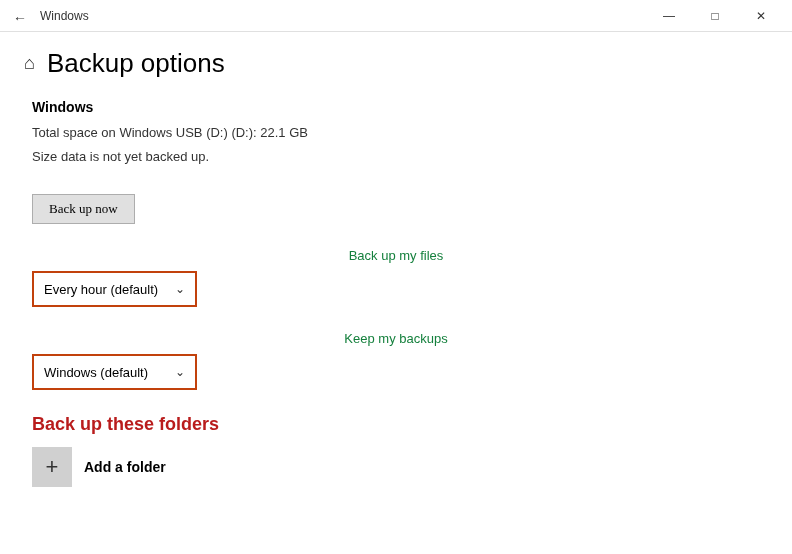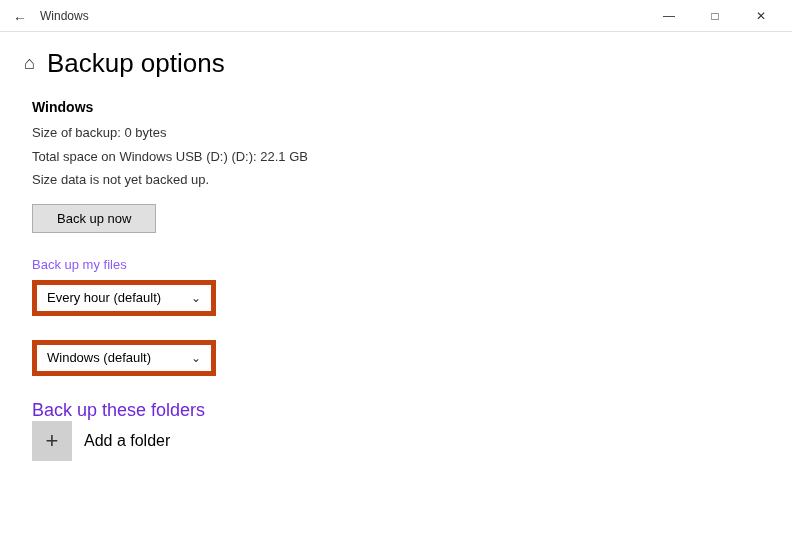--- a/index.html
+++ b/index.html
@@ -103,67 +103,70 @@
 
     .info-text {
       font-size: 13px;
       color: #333;
       margin-bottom: 4px;
       line-height: 1.5;
     }
 
     .backup-btn {
       display: inline-block;
-      margin-top: 10px;
-      padding: 6px 24px;
+      margin-top: 24px;
+      padding: 6px 16px;
       background: #e0e0e0;
       border: 1px solid #adadad;
       font-size: 13px;
       color: #000;
       cursor: pointer;
       outline: none;
+      font-family: Liberation Serif, serif;
     }
 
     .section-gap {
       margin-top: 24px;
     }
 
     .dropdown-label {
       font-size: 13px;
-      color: #8b5cf6;
+      color: #15803d;
       margin-bottom: 8px;
+      text-align: center;
     }
 
     .dropdown {
       display: flex;
       align-items: center;
       justify-content: space-between;
-      width: 184px;
+      width: 165px;
       height: 36px;
-      border: 5px solid #c2410c;
+      border: 2px solid #c2410c;
       padding: 0 10px;
       font-size: 13px;
       color: #000;
       background: #fff;
       cursor: pointer;
     }
 
     .dropdown-chevron {
       font-size: 12px;
       color: #333;
     }
 
     .folders-section {
       margin-top: 24px;
     }
 
     .folders-title {
       font-size: 18px;
-      font-weight: 400;
-      color: #6d28d9;
+      font-weight: 700;
+      color: #b91c1c;
+      margin-bottom: 12px;
     }
 
     .add-folder-row {
       display: flex;
       align-items: center;
       gap: 12px;
       cursor: pointer;
     }
 
     .add-folder-btn {
@@ -174,22 +177,23 @@
       align-items: center;
       justify-content: center;
       font-size: 22px;
       color: #333;
       cursor: pointer;
       border: none;
       outline: none;
     }
 
     .add-folder-label {
-      font-size: 16px;
-      color: #000;
+      font-size: 14px;
+      color: #000;
+      font-weight: bold;
     }
   </style>
 </head>
 <body>
 
 <div class="title-bar">
   <div class="title-bar-left">
     <div class="title-bar-back">←</div>
     <span class="title-bar-title">Windows</span>
   </div>
@@ -202,35 +206,35 @@
 
 <div class="page-header">
   <span class="home-icon">⌂</span>
   <h1 class="page-title">Backup options</h1>
 </div>
 
 <div class="content">
 
   <div>
     <div class="section-title">Windows</div>
-    <div class="info-text">Size of backup: 0 bytes</div>
     <div class="info-text">Total space on Windows USB (D:) (D:): 22.1 GB</div>
     <div class="info-text">Size data is not yet backed up.</div>
     <button class="backup-btn">Back up now</button>
   </div>
 
   <div class="section-gap">
     <div class="dropdown-label">Back up my files</div>
     <div class="dropdown">
       <span>Every hour (default)</span>
       <span class="dropdown-chevron">⌄</span>
     </div>
   </div>
 
   <div class="section-gap">
+    <div class="dropdown-label">Keep my backups</div>
     <div class="dropdown">
       <span>Windows (default)</span>
       <span class="dropdown-chevron">⌄</span>
     </div>
   </div>
 
   <div class="folders-section">
     <div class="folders-title">Back up these folders</div>
     <div class="add-folder-row">
       <button class="add-folder-btn">+</button>

